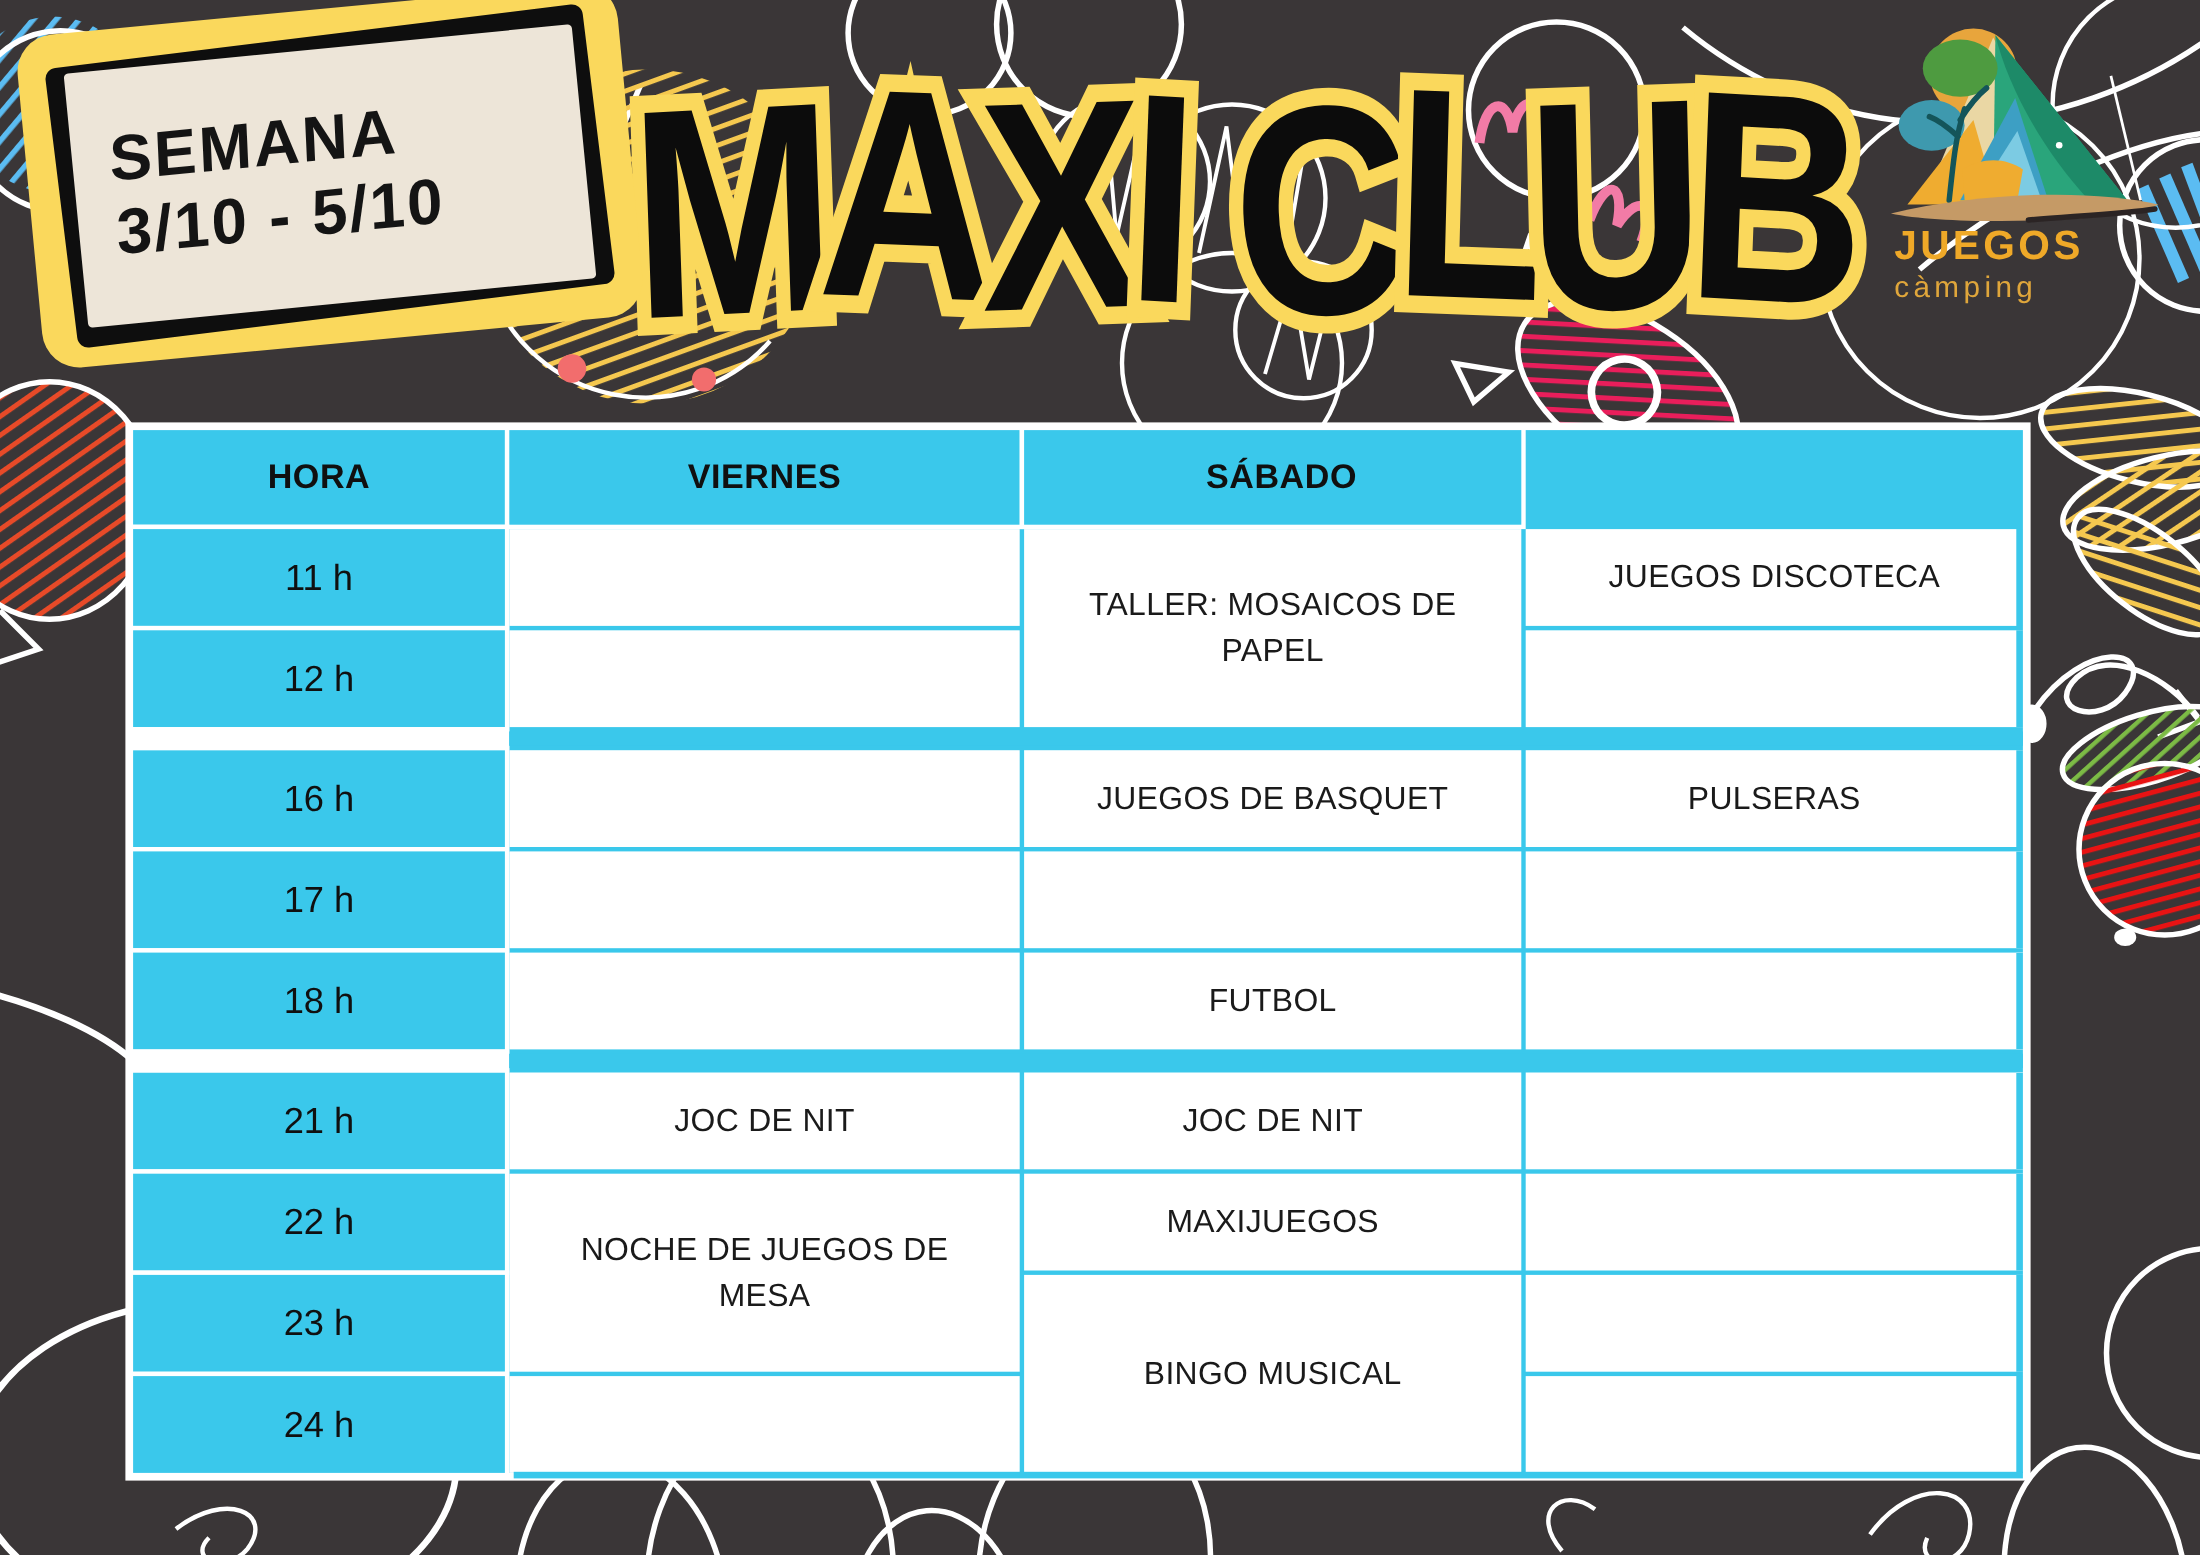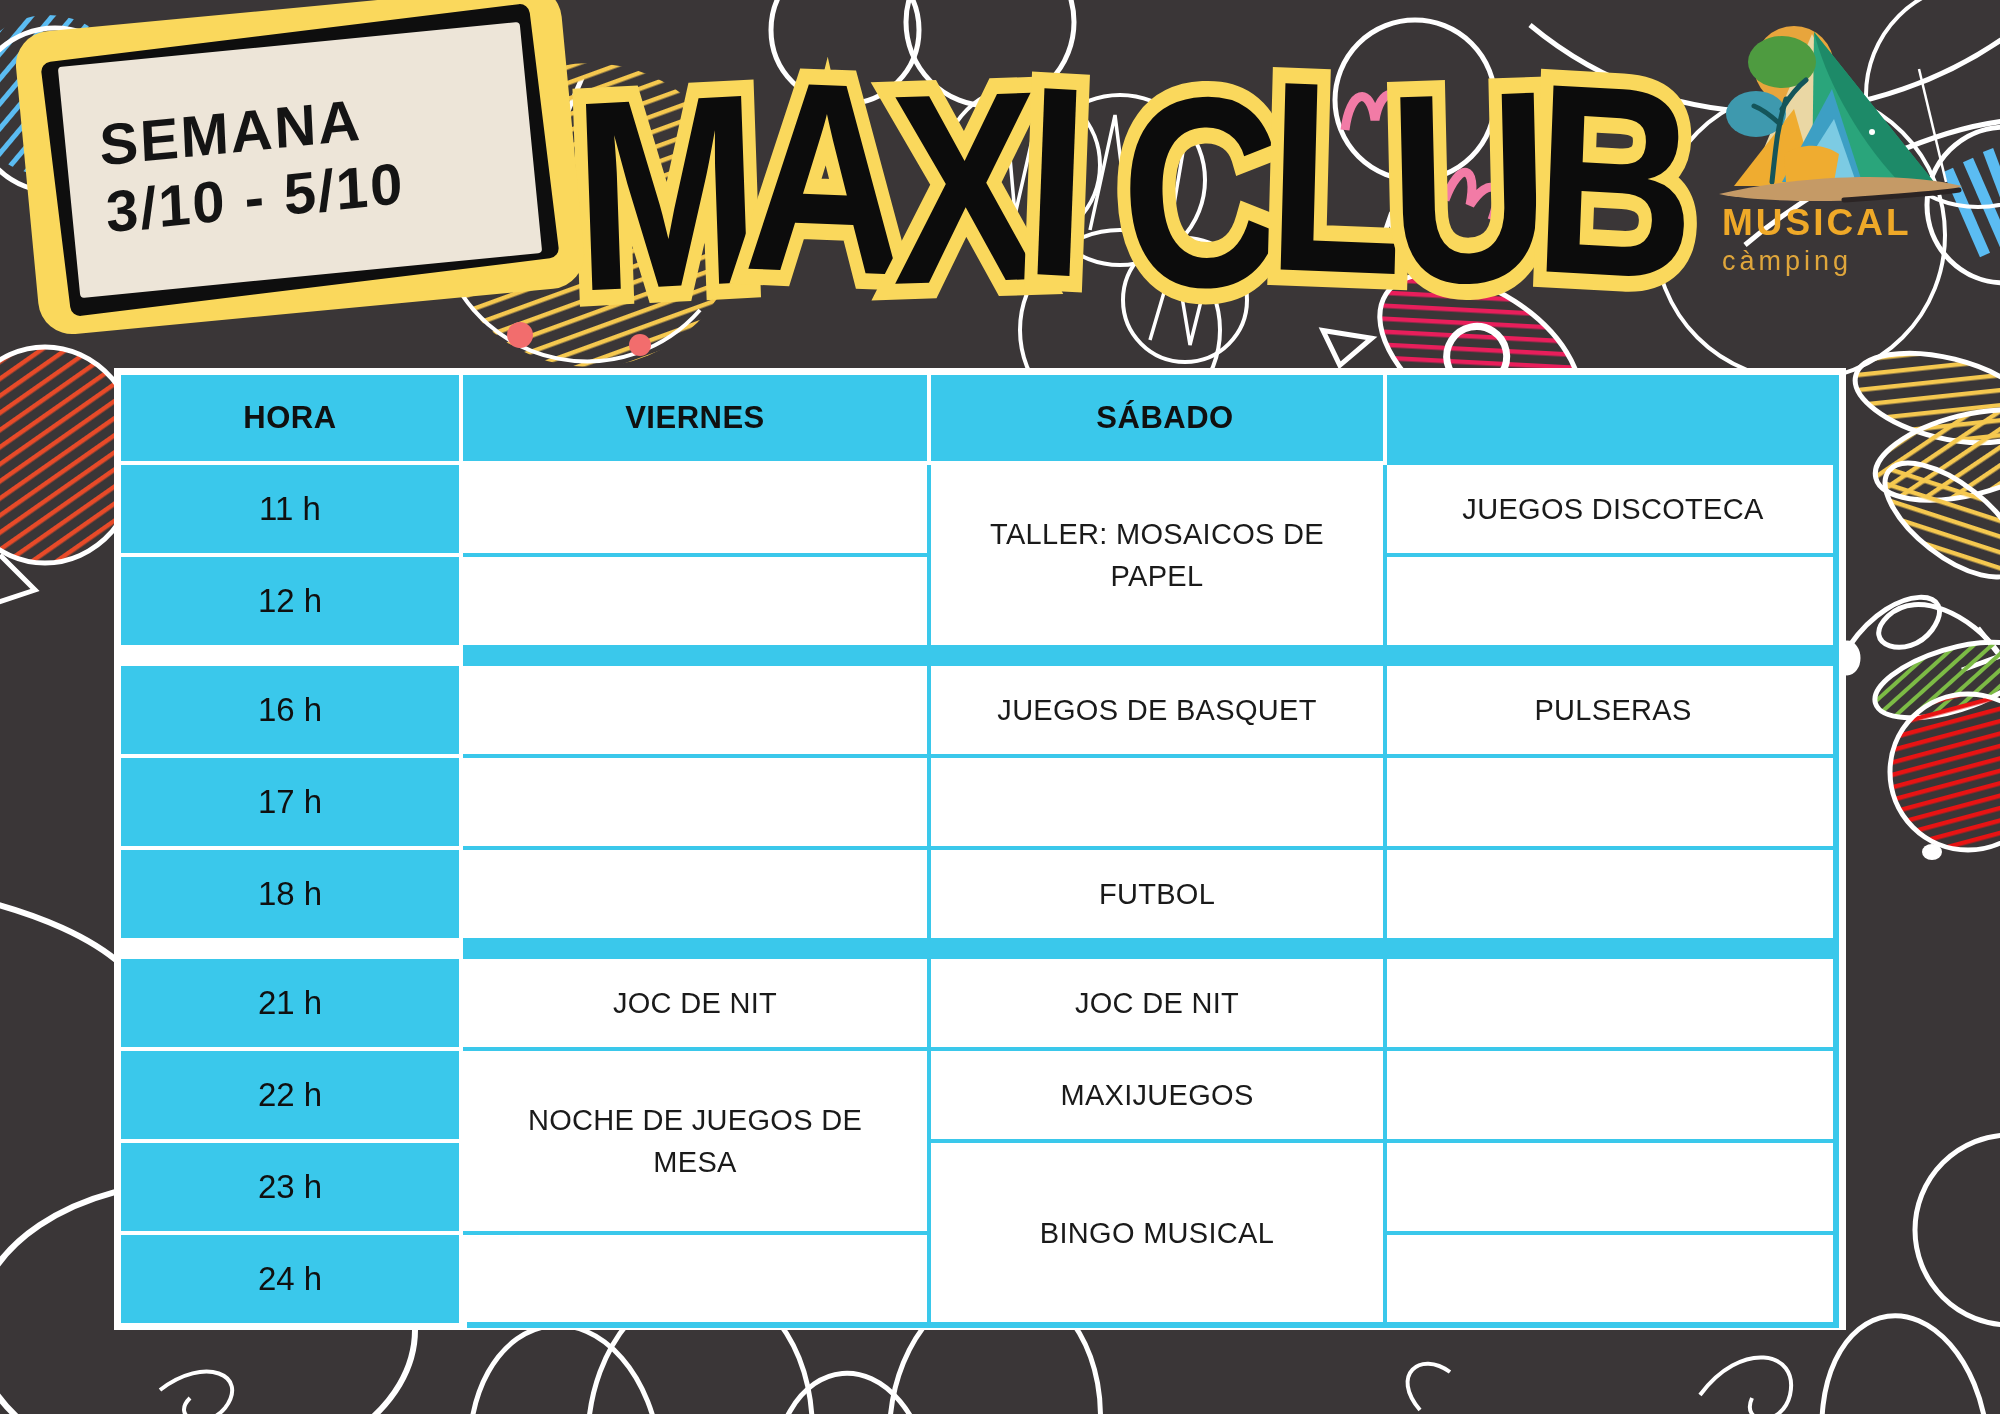--- a/index.html
+++ b/index.html
@@ -58,21 +58,21 @@
   .logo svg{display:block;}
   .logo-brand{
     font-size:37px;font-weight:900;color:var(--orange);letter-spacing:3px;
     margin:-12px 0 0 28px;
   }
   .logo-sub{
     font-size:27px;font-weight:400;color:#DFA63B;letter-spacing:4px;margin:2px 0 0 28px;
   }
   
   .table-wrap{
-    position:absolute;left:114px;top:368px;z-index:2;
+    position:absolute;left:114px;top:384px;z-index:2;
     background:#ffffff;padding:7px;
   }
   .table-grid{
     display:grid;
     grid-template-columns:338px 464px 452px 452px;
     grid-template-rows:86px 88px 88px 13px 88px 88px 88px 13px 88px 88px 88px 88px;
     gap:4px;
     background:var(--cyan);
   }
   .cell{display:flex;align-items:center;justify-content:center;text-align:center;}
@@ -256,21 +256,21 @@
     <path d="M100,168 L140,105 L162,168 Z" fill="#7CCBE3"></path>
     <path d="M90,140 C110,128 130,130 145,140 L140,168 L92,168 Z" fill="#EFAC30"></path>
     <ellipse cx="88" cy="48" rx="34" ry="26" fill="#4E9B40"></ellipse>
     <ellipse cx="62" cy="100" rx="30" ry="23" fill="#3E99AE"></ellipse>
     <path d="M78,168 C82,130 84,110 92,85 M86,110 C75,100 68,95 60,92 M88,95 C96,82 102,74 112,66" fill="none" stroke="#14555A" stroke-width="5" stroke-linecap="round"></path>
     <line x1="225" y1="55" x2="252" y2="168" stroke="#fff" stroke-width="2.5"></line>
     <circle cx="178" cy="118" r="3" fill="#fff"></circle>
     <path d="M25,180 C110,160 210,158 268,172 C240,188 80,192 25,180 Z" fill="#C59A66"></path>
     <path d="M150,186 C200,182 240,180 265,176" fill="none" stroke="#2b2424" stroke-width="5" stroke-linecap="round"></path>
   </svg>
-  <div class="logo-brand">MUSICAL</div>
+  <div class="logo-brand">JUEGOS</div>
   <div class="logo-sub">càmping</div>
 </div>
 
 <div class="table-wrap" style="position:absolute;">
   <div class="table-grid">
       <div class="cell hdr" style="grid-area: 1 / 1;">HORA</div>
       <div class="cell hdr" style="grid-area: 1 / 2;">VIERNES</div>
       <div class="cell hdr" style="grid-area: 1 / 3; padding-left: 16px;">SÁBADO</div>
       <div class="cell time" style="grid-area: 2 / 1;">11 h</div>
       <div class="cell time" style="grid-area: 3 / 1;">12 h</div>

